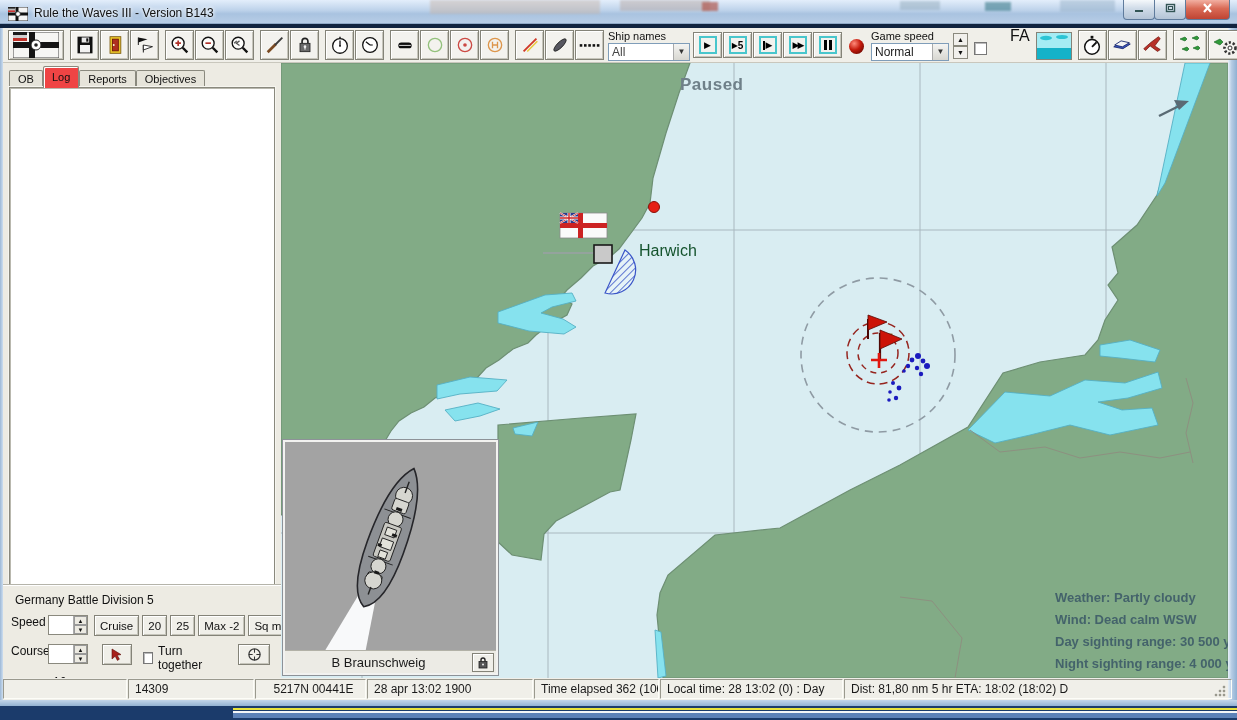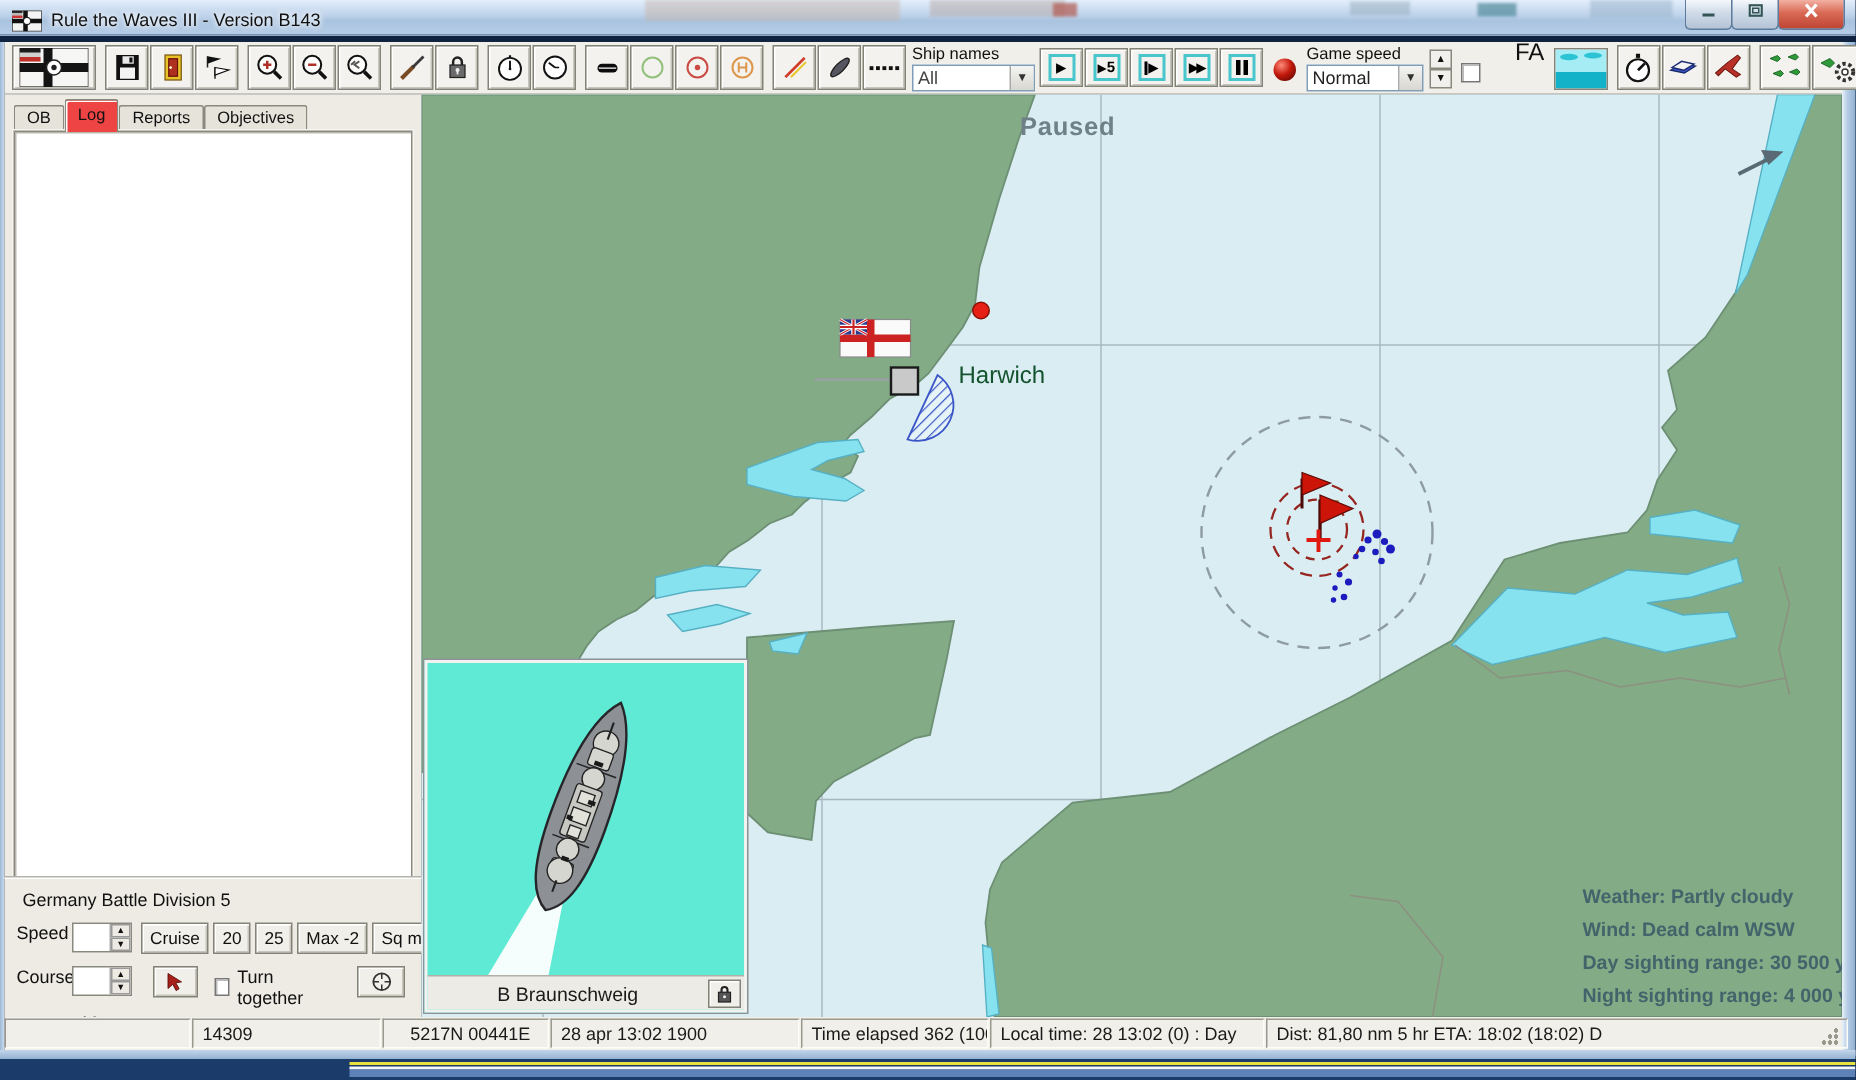--- a/index.html
+++ b/index.html
@@ -100,21 +100,21 @@
   .map { position:relative; width:947px; height:615px; background:#d9edf2; overflow:hidden; }
   .map svg.chart { position:absolute; left:0; top:0; }
   .paused { position:absolute; left:399px; top:12px; font-size:17px; font-weight:bold;
     color:#6f8089; letter-spacing:0.5px; }
   .portname { position:absolute; left:334px; top:179px; font-size:16px; color:#14532d;margin-left:24px; }
   .weather { position:absolute; left:774px; top:524px; font-size:13px; font-weight:bold;
     color:#44636b; line-height:22px; white-space:nowrap; }
 
   
   .inset { position:absolute; left:2px; top:377px; width:215px; height:235px;
-    background:#5eead4; border:2px solid #f2f2f0; box-shadow:0 0 0 1px #8d9298; }
+    background:#a3a3a3; border:2px solid #f2f2f0; box-shadow:0 0 0 1px #8d9298; }
   .inset .caption { position:absolute; left:0; bottom:0; width:100%; height:23px;
     background:#ecebe5; border-top:1px solid #b2b1a7; display:flex; align-items:center; }
   .inset .caption .name { flex:1; text-align:center; font-size:13px; color:#1a1a1a; }
   .inset .lockbtn { width:22px; height:19px; margin-right:2px; background:#f0efe9;
     border:1px solid #848378; box-shadow:inset 1px 1px 0 #fff;
     display:flex; align-items:center; justify-content:center; flex:none; }
 
   
   .statusbar { position:absolute; left:3px; top:678px; width:1225px; height:22px;
     background:#f0efe9; display:flex; }

